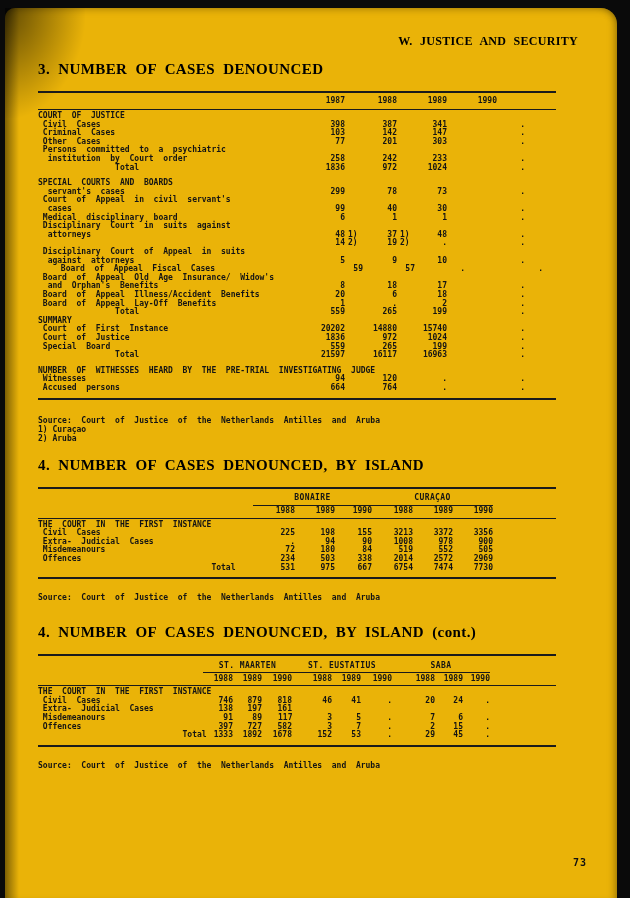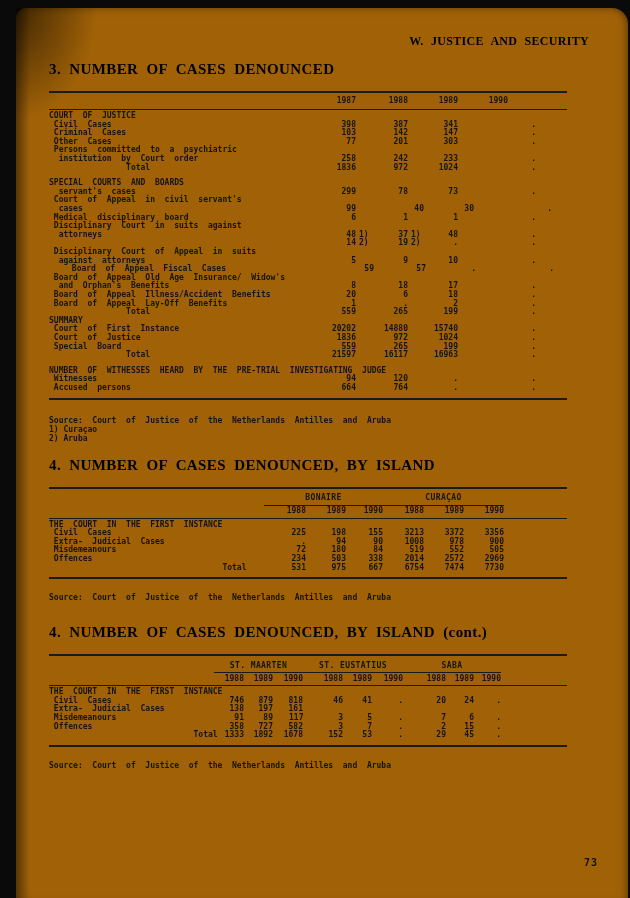--- a/index.html
+++ b/index.html
@@ -2,22 +2,22 @@
 <html><head>
 <meta charset="utf-8">
 <style>
   html,body{margin:0;padding:0;}
   body{
     width:630px;height:898px;position:relative;overflow:hidden;
     background:#0a0a0a;
     font-family:"DejaVu Sans Mono",monospace;
   }
   .page{
-    position:absolute;left:16px;top:8px;width:612px;height:890px;
-    background:#a16207;
+    position:absolute;left:5px;top:8px;width:612px;height:890px;
+    background:#eab308;
     border-radius:10px 16px 0 0;
     box-shadow:inset -7px 0 9px -6px rgba(0,0,0,.40), inset 0 6px 8px -6px rgba(0,0,0,.35);
   }
   .edge-left{
     position:absolute;left:0;top:0;width:14px;height:100%;
     background:linear-gradient(90deg,rgba(0,0,0,.45),rgba(0,0,0,0));
     border-radius:10px 0 0 0;pointer-events:none;
   }
   .edge-corner{
     position:absolute;left:0;top:0;width:80px;height:110px;
@@ -164,21 +164,21 @@
           <div class="trow">
             <span class="lbl" style="width: 260px;"> Court  of  Appeal  in  civil  servant's</span>
             <span class="col" style="width: 47px;"></span>
             <span class="col" style="width: 52px;"></span>
             <span class="col" style="width: 50px;"></span>
             <span class="col" style="width: 78px;"></span>
           </div>
           <div class="trow">
             <span class="lbl" style="width: 260px;">  cases</span>
             <span class="col" style="width: 47px;">99</span>
-            <span class="col" style="width: 52px; margin-left: 16px;">40</span>
+            <span class="col" style="width: 52px;">40</span>
             <span class="col" style="width: 50px;">30</span>
             <span class="col" style="width: 78px;">.</span>
           </div>
           <div class="trow">
             <span class="lbl" style="width: 260px;"> Medical  disciplinary  board</span>
             <span class="col" style="width: 47px;">6</span>
             <span class="col" style="width: 52px;">1</span>
             <span class="col" style="width: 50px;">1</span>
             <span class="col" style="width: 78px;">.</span>
           </div>
@@ -473,21 +473,21 @@
             <span class="col" style="width: 30px; padding-left: 16px;">117</span>
             <span class="col" style="width: 40px;">3</span>
             <span class="col" style="width: 29px;">5</span>
             <span class="col" style="width: 31px;">.</span>
             <span class="col" style="width: 43px;">7</span>
             <span class="col" style="width: 28px;">6</span>
             <span class="col" style="width: 27px;">.</span>
           </div>
           <div class="trow">
             <span class="lbl" style="width: 165px;"> Offences</span>
-            <span class="col" style="width: 30px;">358</span>
+            <span class="col" style="width: 30px;">397</span>
             <span class="col" style="width: 29px;">727</span>
             <span class="col" style="width: 30px;">582</span>
             <span class="col" style="width: 40px;">3</span>
             <span class="col" style="width: 29px;">7</span>
             <span class="col" style="width: 31px;">.</span>
             <span class="col" style="width: 43px;">2</span>
             <span class="col" style="width: 28px;">15</span>
             <span class="col" style="width: 27px;">.</span>
           </div>
           <div class="trow">

